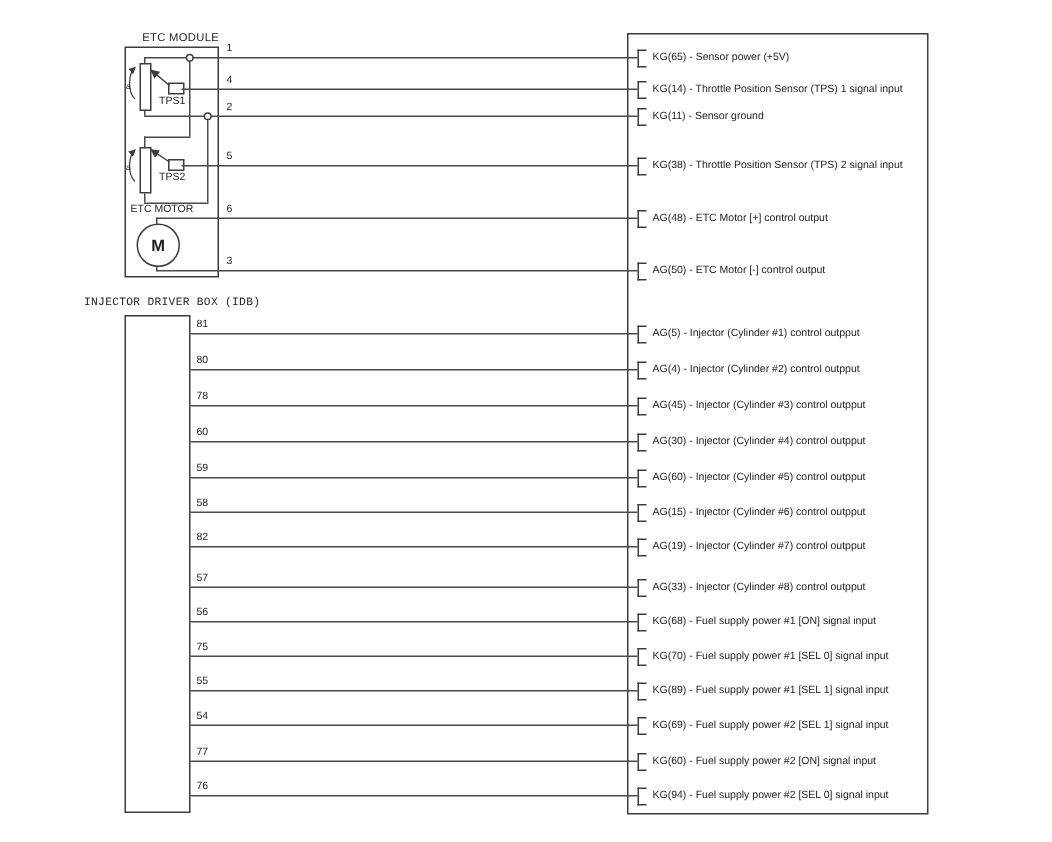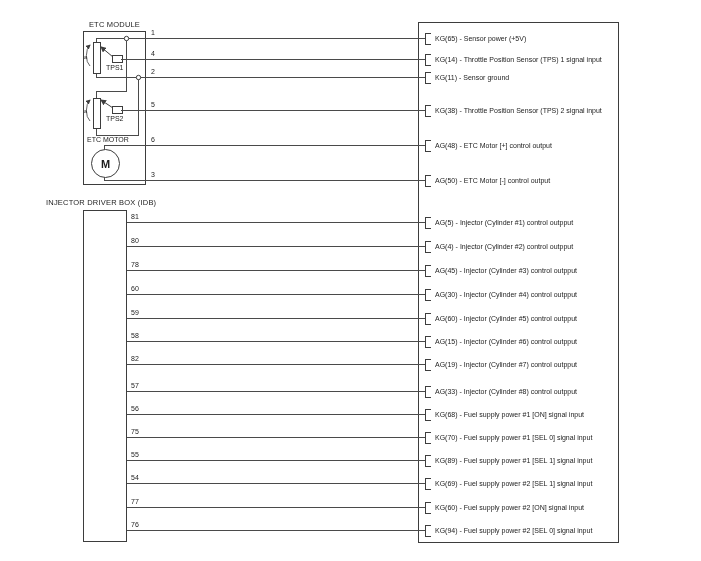--- a/index.html
+++ b/index.html
@@ -8,22 +8,22 @@
   .box{position:absolute;border:1.5px solid #3d3d3d;background:transparent;box-sizing:border-box;}
   .ecm-box{border-width:1px;}
   .hline{position:absolute;height:1px;background:#4a4a4a;}
   .vline{position:absolute;width:1px;background:#4a4a4a;}
   .wire{position:absolute;height:1px;background:#4a4a4a;}
   .pin-num{position:absolute;font-size:7px;line-height:9px;}
   .bracket{position:absolute;width:6px;height:12px;box-sizing:border-box;
            border-left:1px solid #3d3d3d;border-top:1px solid #3d3d3d;border-bottom:1px solid #3d3d3d;}
   .row-label{position:absolute;font-size:7px;line-height:9px;white-space:nowrap;}
   .sect-label{position:absolute;font-size:7.5px;line-height:9px;white-space:nowrap;letter-spacing:0.2px;}
-  .etc-module-title{left:83px;top:20px;width:63px;text-align:center;}
-  .idb-title{left:46px;top:198px;}
+  .etc-module-title{left:83px;top:20px;width:63px;text-align:right;}
+  .idb-title{left:56px;top:198px;font-family:Liberation Mono, monospace;}
   .ecm-title{position:absolute;left:418px;top:2px;width:188px;text-align:center;
              font-weight:bold;font-size:11px;line-height:13px;}
   .comp{position:absolute;border:1px solid #3d3d3d;background:#fff;box-sizing:content-box;}
   .motor{position:absolute;left:91px;top:149px;width:27px;height:27px;border:1.5px solid #3d3d3d;
          border-radius:50%;background:#fff;display:flex;align-items:center;justify-content:center;
          font-weight:bold;font-size:11px;}
   .tps-label{position:absolute;font-size:7px;line-height:8px;white-space:nowrap;}
   .overlay{position:absolute;left:0;top:0;pointer-events:none;}
 </style>
 </head>

